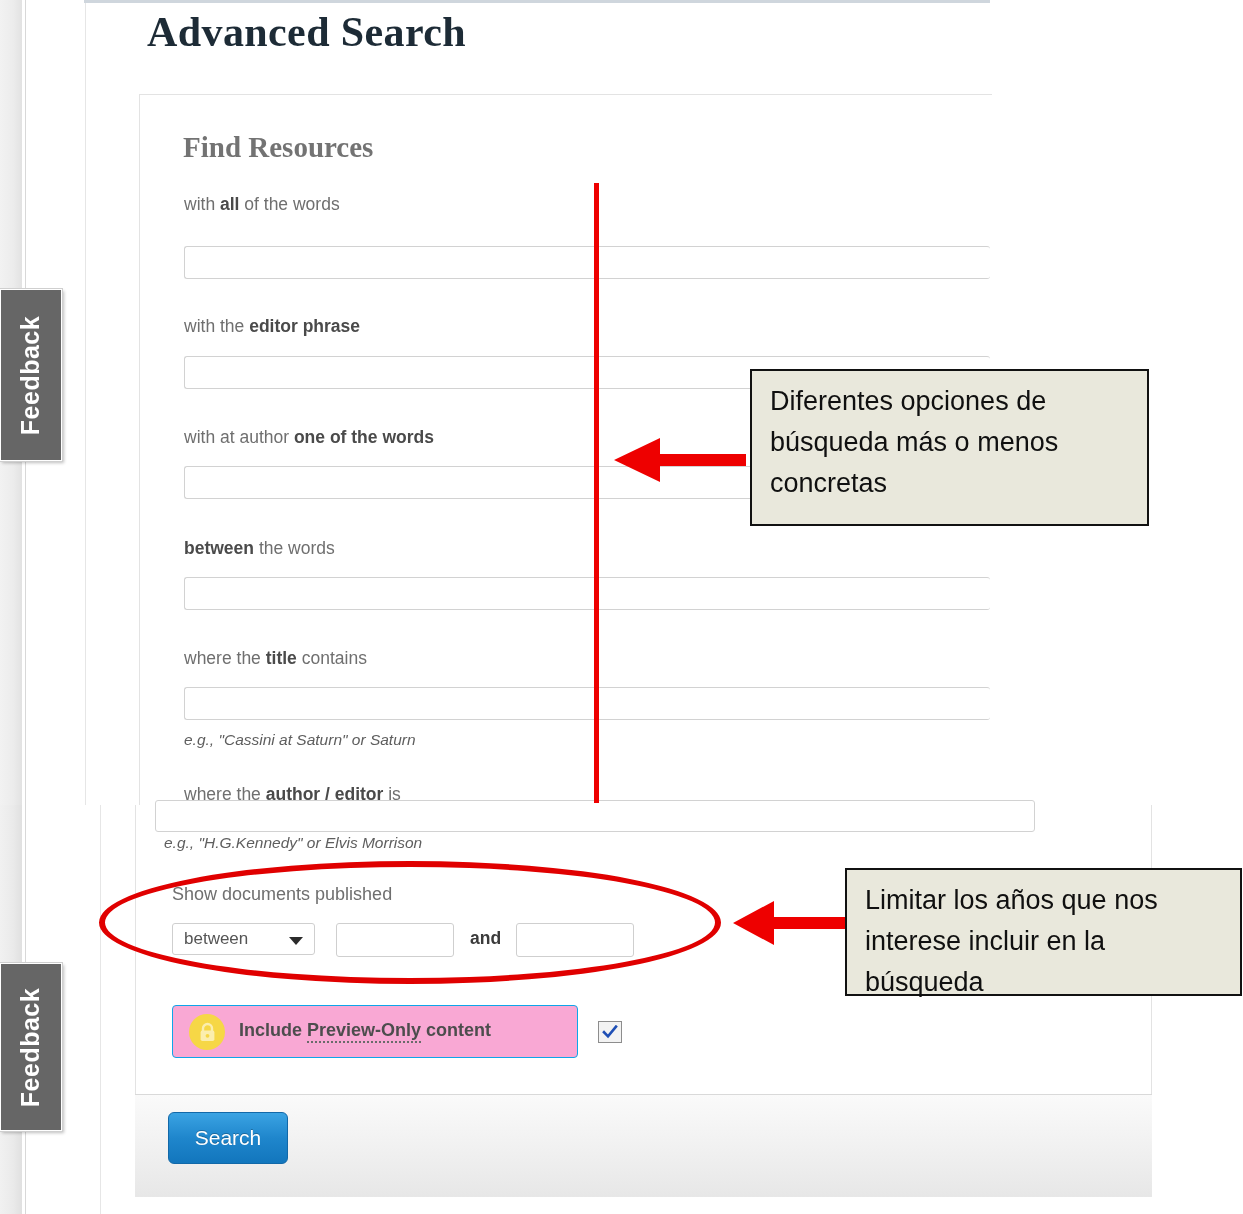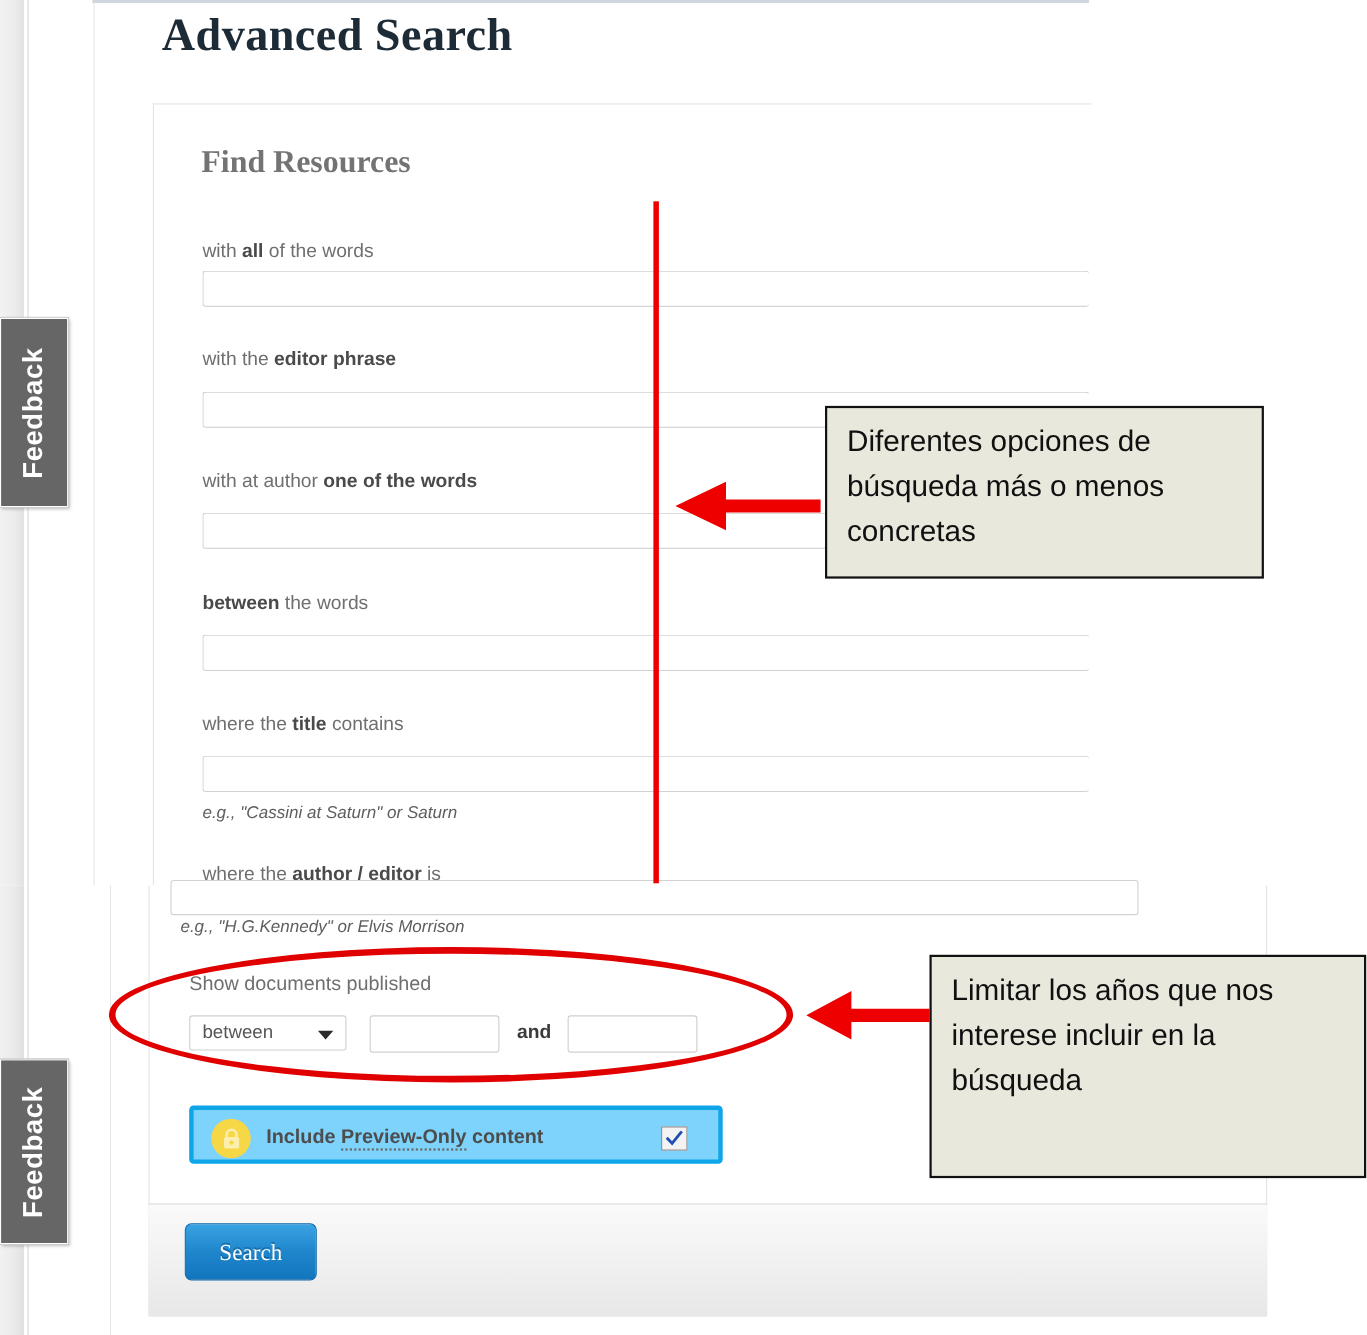--- a/index.html
+++ b/index.html
@@ -117,22 +117,22 @@
   #and-label{
     position:absolute;left:470px;top:123px;font-size:17.5px;color:#3b3b3b;font-weight:700;
   }
   #year-to{
     position:absolute;left:516px;top:118px;width:118px;height:34px;
     background:#fff;border:1px solid #cfcfcf;border-radius:3px;box-sizing:border-box;
   }
 
   
   #preview-bar{
-    position:absolute;left:172px;top:200px;width:485px;height:53px;
-    background:#7dd3fc;border:4px solid #0ea5e9;border-radius:4px;box-sizing:border-box;
+    position:absolute;left:172px;top:200px;width:406px;height:53px;
+    background:#f9a8d4;border:1px solid #0ea5e9;border-radius:4px;box-sizing:border-box;
   }
   #lock-icon{
     position:absolute;left:16px;top:8px;width:36px;height:36px;border-radius:50%;
     background:#f6d746;display:flex;align-items:center;justify-content:center;
   }
   #lock-icon svg{display:block;}
   #preview-label{
     position:absolute;left:66px;top:14px;font-size:18px;font-weight:700;color:#4d4d4d;
     white-space:nowrap;
   }
@@ -149,21 +149,20 @@
     position:absolute;left:135px;top:289px;width:1017px;height:103px;
     background:linear-gradient(to bottom,#fafafa 0%,#f2f2f2 45%,#e7e7e7 100%);
     border-top:1px solid #d9d9d9;box-sizing:border-box;
   }
   #search-button{
     position:absolute;left:33px;top:17px;width:120px;height:52px;
     background:linear-gradient(to bottom,#3aa3e3 0%,#1f86cc 50%,#1276bd 100%);
     border:1px solid #1268a8;border-radius:6px;box-sizing:border-box;
     color:#fff;font-size:21px;display:flex;align-items:center;justify-content:center;
     text-shadow:0 -1px 0 rgba(0,0,0,.25);
-    font-family:Liberation Serif, serif;
   }
 
   
   .feedback-tab{
     position:absolute;left:0;width:62px;
     background:#666666;border:1px solid #ffffff;outline:1px solid #cfcfcf;
     box-sizing:border-box;
     display:flex;align-items:center;justify-content:center;
     box-shadow:2px 2px 3px rgba(0,0,0,.25);
   }
@@ -179,40 +178,40 @@
     position:absolute;left:594px;top:183px;width:5px;height:620px;
     background:#ee0000;
   }
   .annot-arrow{position:absolute;}
   .callout{
     position:absolute;background:#e9e8dc;border:2px solid #111111;
     box-sizing:border-box;padding:10px 16px 12px 18px;
     font-size:27px;line-height:1.52;color:#101010;
   }
   #callout-search-options{left:738px;top:369px;width:399px;height:157px;margin-left:12px;}
-  #callout-year-limit{left:845px;top:868px;width:397px;height:203px;}
+  #callout-year-limit{left:845px;top:868px;width:397px;height:128px;}
   #red-ellipse{
     position:absolute;left:99px;top:861px;width:622px;height:123px;
     border:6px solid #e00000;border-radius:50%;box-sizing:border-box;
   }
 </style>
 </head>
 <body>
 
 <div id="left-gutter"></div>
 <div id="gutter-edge"></div>
 <div id="top-rule"></div>
 <div id="page-col"></div>
 
 <div id="page-title">Advanced Search</div>
 
 <div id="panel"></div>
 <div id="panel-title">Find Resources</div>
 
-<div class="field-label" style="top:218px"><span>with </span><b>all</b><span> of the words</span></div>
+<div class="field-label" style="top:194px"><span>with </span><b>all</b><span> of the words</span></div>
 <div class="text-input" style="top:246px"></div>
 
 <div class="field-label" style="top:316px"><span>with the </span><b>editor phrase</b><span></span></div>
 <div class="text-input" style="top:356px"></div>
 
 <div class="field-label" style="top:427px"><span>with at author </span><b>one of the words</b><span></span></div>
 <div class="text-input" style="top:466px"></div>
 
 <div class="field-label" style="top:538px"><span></span><b>between</b><span> the words</span></div>
 <div class="text-input" style="top:577px"></div>

